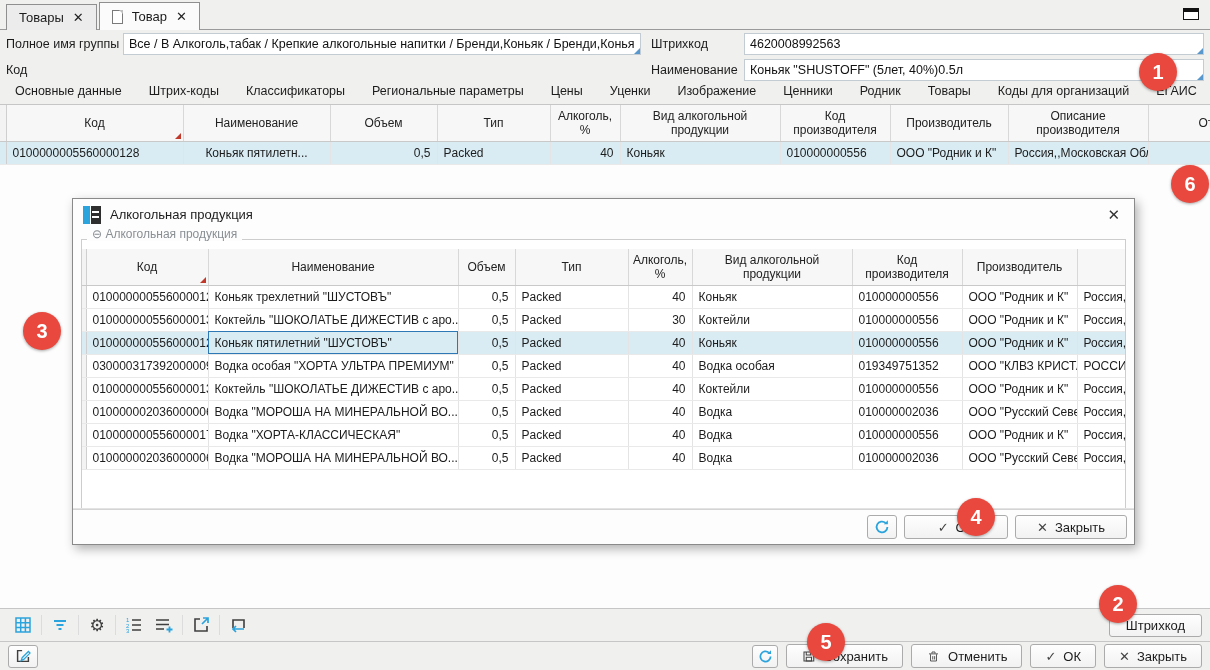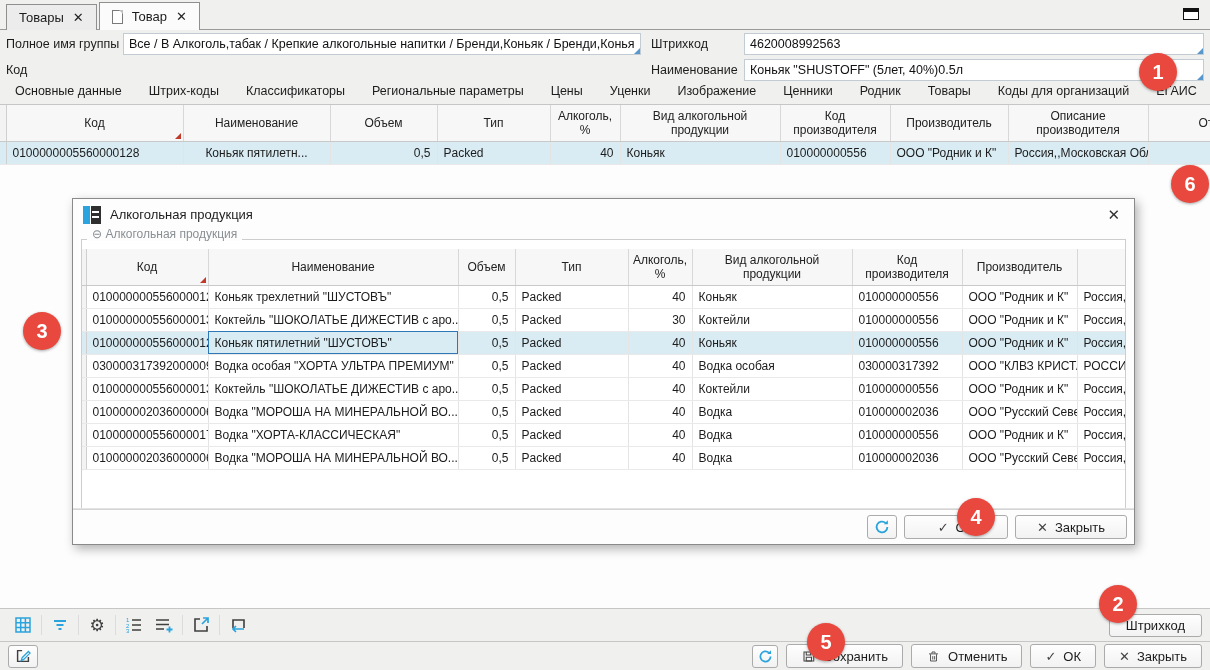--- a/index.html
+++ b/index.html
@@ -273,21 +273,21 @@
               <td style="text-align: left;">Россия,,</td>
             </tr>
             <tr>
               <td class="selcol"></td>
               <td style="text-align: left;">0300003173920000094</td>
               <td style="text-align: left;">Водка особая "ХОРТА УЛЬТРА ПРЕМИУМ"</td>
               <td style="text-align: right;">0,5</td>
               <td style="text-align: left;">Packed</td>
               <td style="text-align: right;">40</td>
               <td style="text-align: left;">Водка особая</td>
-              <td style="text-align: left;">030000317392</td>
+              <td style="text-align: left;">019349751352</td>
               <td style="text-align: left;">ООО "КЛВЗ КРИСТА...</td>
               <td style="text-align: left;">РОССИЯ</td>
             </tr>
             <tr>
               <td class="selcol"></td>
               <td style="text-align: left;">0100000005560000133</td>
               <td style="text-align: left;">Коктейль "ШОКОЛАТЬЕ ДИЖЕСТИВ с аро...</td>
               <td style="text-align: right;">0,5</td>
               <td style="text-align: left;">Packed</td>
               <td style="text-align: right;">40</td>

